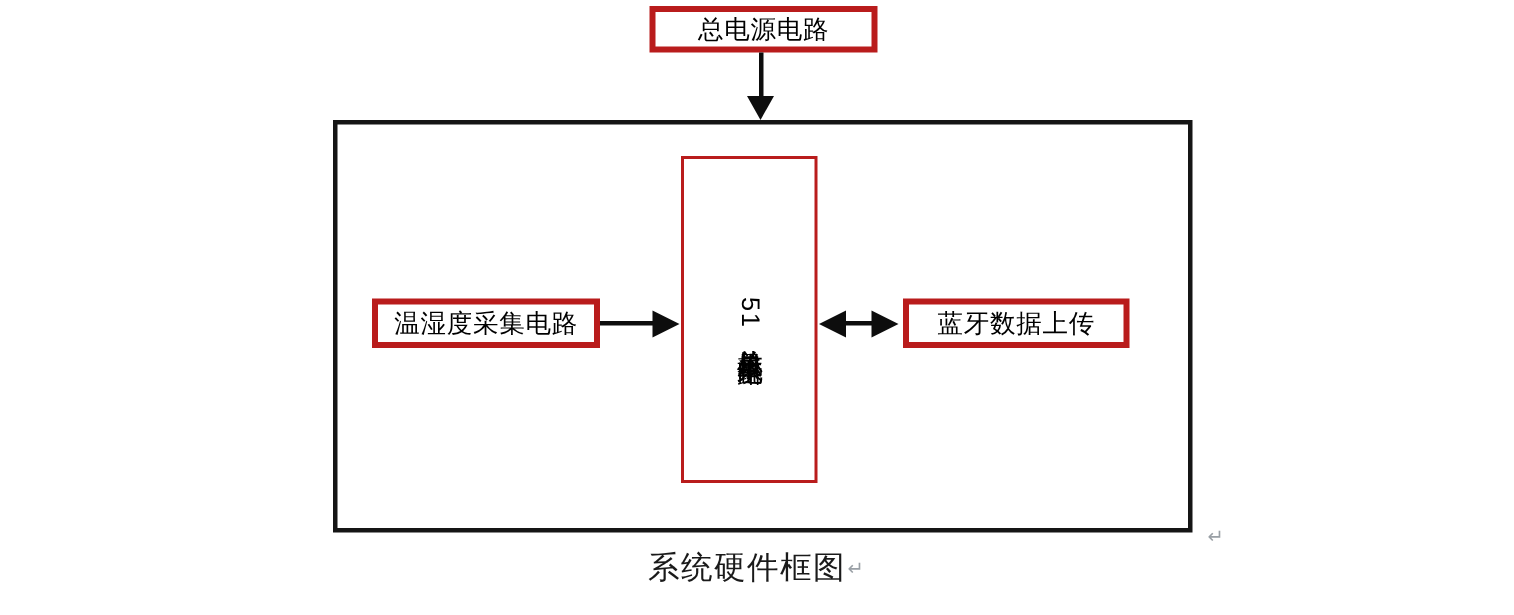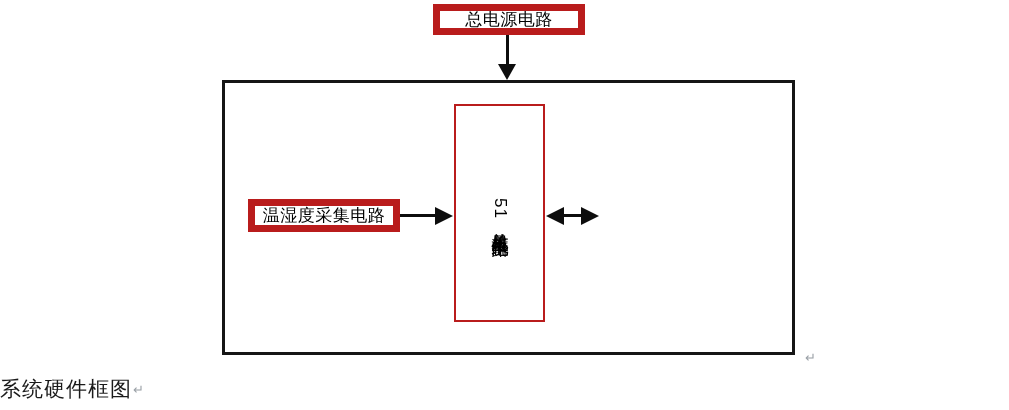--- a/index.html
+++ b/index.html
@@ -33,21 +33,21 @@
     height: 275px;
     border: 3px solid #151515;
     background: #ffffff;
     box-sizing: border-box;
   }
 
   
   .block {
     position: absolute;
     box-sizing: border-box;
-    border: 7px solid #b91c1c;
+    border: 4px solid #b91c1c;
     background: #ffffff;
     display: flex;
     align-items: center;
     justify-content: center;
     color: #000000;
     font-family: "Liberation Sans", sans-serif;
     letter-spacing: 0.5px;
   }
 
   .block-label {
@@ -171,23 +171,23 @@
     height: 0;
     border-top: 9px solid transparent;
     border-bottom: 9px solid transparent;
     border-right: 18px solid #0d0d0d;
   }
 
   
   .figure-caption {
     position: absolute;
     left: 0;
-    top: 375px;
+    top: 364px;
     width: 1009px;
-    text-align: left;
+    text-align: center;
     font-family: "Liberation Serif", serif;
     font-size: 21px;
     color: #1a1a1a;
     letter-spacing: 1px;
   }
   .para-mark {
     font-family: "Liberation Sans", sans-serif;
     font-size: 13px;
     color: #9aa0a6;
     vertical-align: 2px;
@@ -224,18 +224,21 @@
   <div class="connector" id="conn-sensor-head"></div>
 
   <div class="block" id="block-mcu">
     <span class="block-label"><span class="digits">51</span><span>单片机最小系统电路</span></span>
   </div>
 
   <div class="connector" id="conn-bt-head-left"></div>
   <div class="connector" id="conn-bt-shaft"></div>
   <div class="connector" id="conn-bt-head-right"></div>
 
+  <div class="block" id="block-bluetooth">
+    <span class="block-label">蓝牙数据上传</span>
+  </div>
 
   <div id="frame-para-mark">↵</div>
 
   <div class="figure-caption"><span>系统硬件框图</span><span class="para-mark">↵</span></div>
 
 </div>
 
 </body></html>

